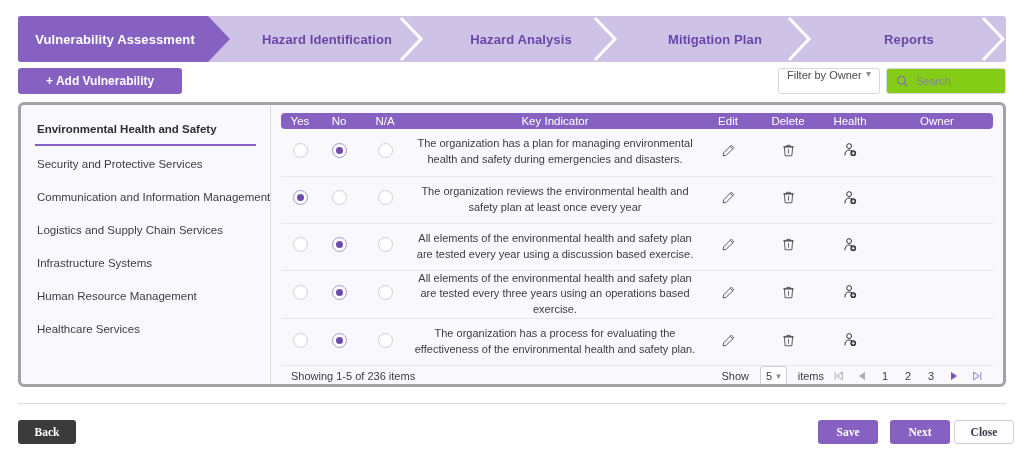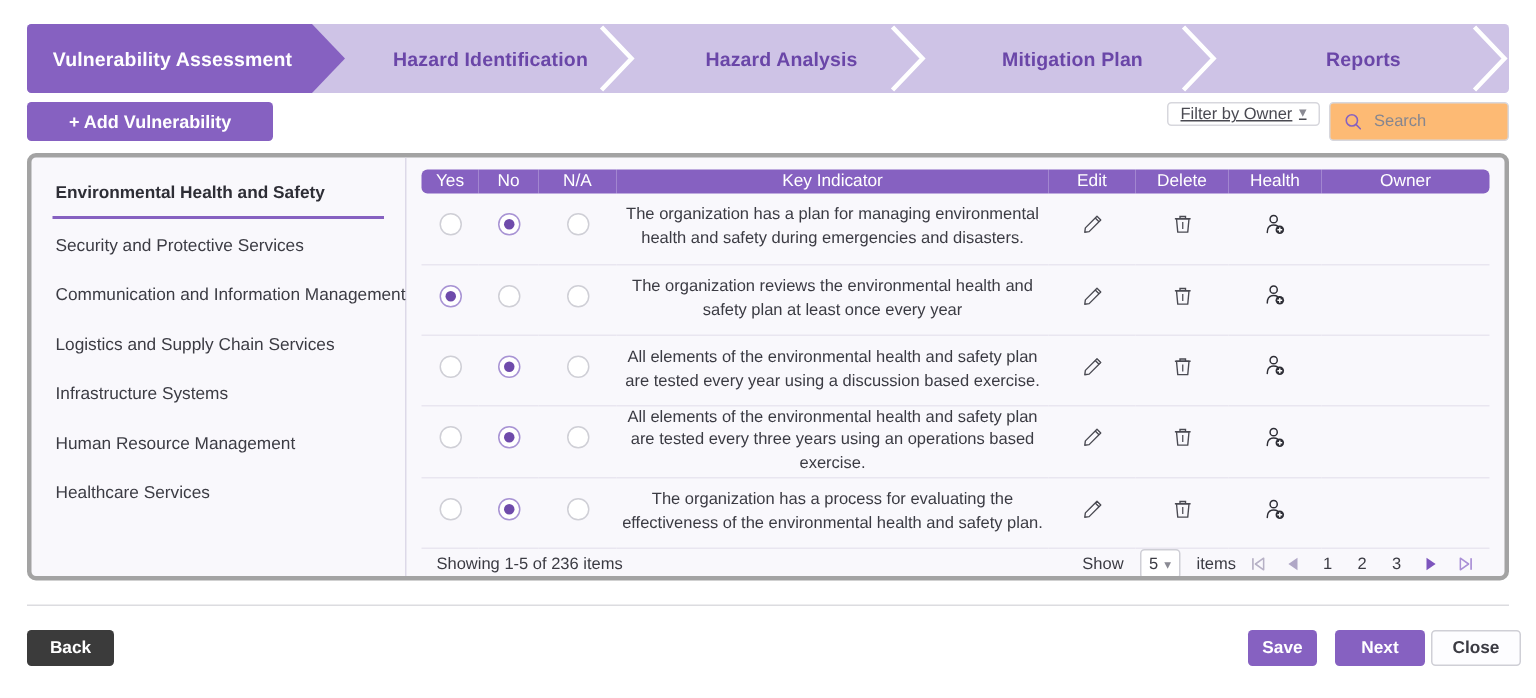--- a/index.html
+++ b/index.html
@@ -48,34 +48,34 @@
     height: 26px; padding: 0 28px;
     background: #8661c1; color: #fff;
     border: none; border-radius: 3px;
     font-size: 12px; font-weight: bold;
     font-family: "Liberation Sans", sans-serif;
     cursor: pointer;
     display: flex; align-items: center;
   }
   .filter-select {
     position: absolute; right: 126px; top: 0;
-    width: 102px; height: 16px;
+    width: 102px; height: 26px;
     border: 1px solid #d7d7dd; border-radius: 3px;
     background: #fff;
-    display: flex; align-items: center; padding: 0 8px;
-    font-size: 11px; color: #4a4a52; cursor: pointer; text-decoration: underline;
+    display: flex; padding: 0 8px;
+    font-size: 11px; color: #4a4a52; cursor: pointer;
   }
   .filter-select .chev {
     margin-left: auto; color: #8a8a93; font-size: 10px; line-height: 1;
   }
   .search-box {
     position: absolute; right: 0; top: 0;
     width: 120px; height: 26px;
     border: 1px solid #d7d7dd; border-radius: 3px;
-    background: #fdba74;
+    background: #84cc16;
     display: flex; align-items: center; gap: 6px; padding: 0 9px;
   }
   .search-box svg { flex: none; }
   .search-input {
     border: none; outline: none; background: transparent;
     font-size: 11px; color: #5a5a62; width: 100%;
     font-family: "Liberation Sans", sans-serif;
   }
   .search-input::placeholder { color: #86868f; }
 
@@ -167,26 +167,26 @@
   .pg-num { width: 16px; text-align: center; cursor: pointer; font-size: 11px; color: #3b3b43; }
   .pg-ico { cursor: pointer; line-height: 0; padding: 0 2px; }
 
   .divider { position: absolute; left: 18px; top: 403px; width: 988px; height: 1px; background: #dcdce0; }
 
   
   .footer { position: absolute; left: 0; top: 420px; width: 1024px; height: 34px; }
   .btn {
     position: absolute; top: 0; height: 24px;
     border-radius: 3px; font-size: 11.5px; font-weight: bold;
-    font-family: Liberation Sans, sans-serif;
+    font-family: Liberation Serif, serif;
     cursor: pointer; border: none;
     display: flex; align-items: center; justify-content: center;
   }
   .btn-back { left: 18px; width: 58px; background: #3b3b3b; color: #fff; }
-  .btn-save { right: 146px; width: 46px; background: #8661c1; color: #fff; }
+  .btn-save { right: 146px; width: 60px; background: #8661c1; color: #fff; }
   .btn-next { right: 74px; width: 60px; background: #8661c1; color: #fff; }
   .btn-close { right: 10px; width: 60px; background: #fdfdff; color: #3b3b43; border: 1px solid #cfcfd6; }
 </style>
 </head>
 <body>
 
 <div class="page">
 
   <div class="stepper">
     <div class="step active">

